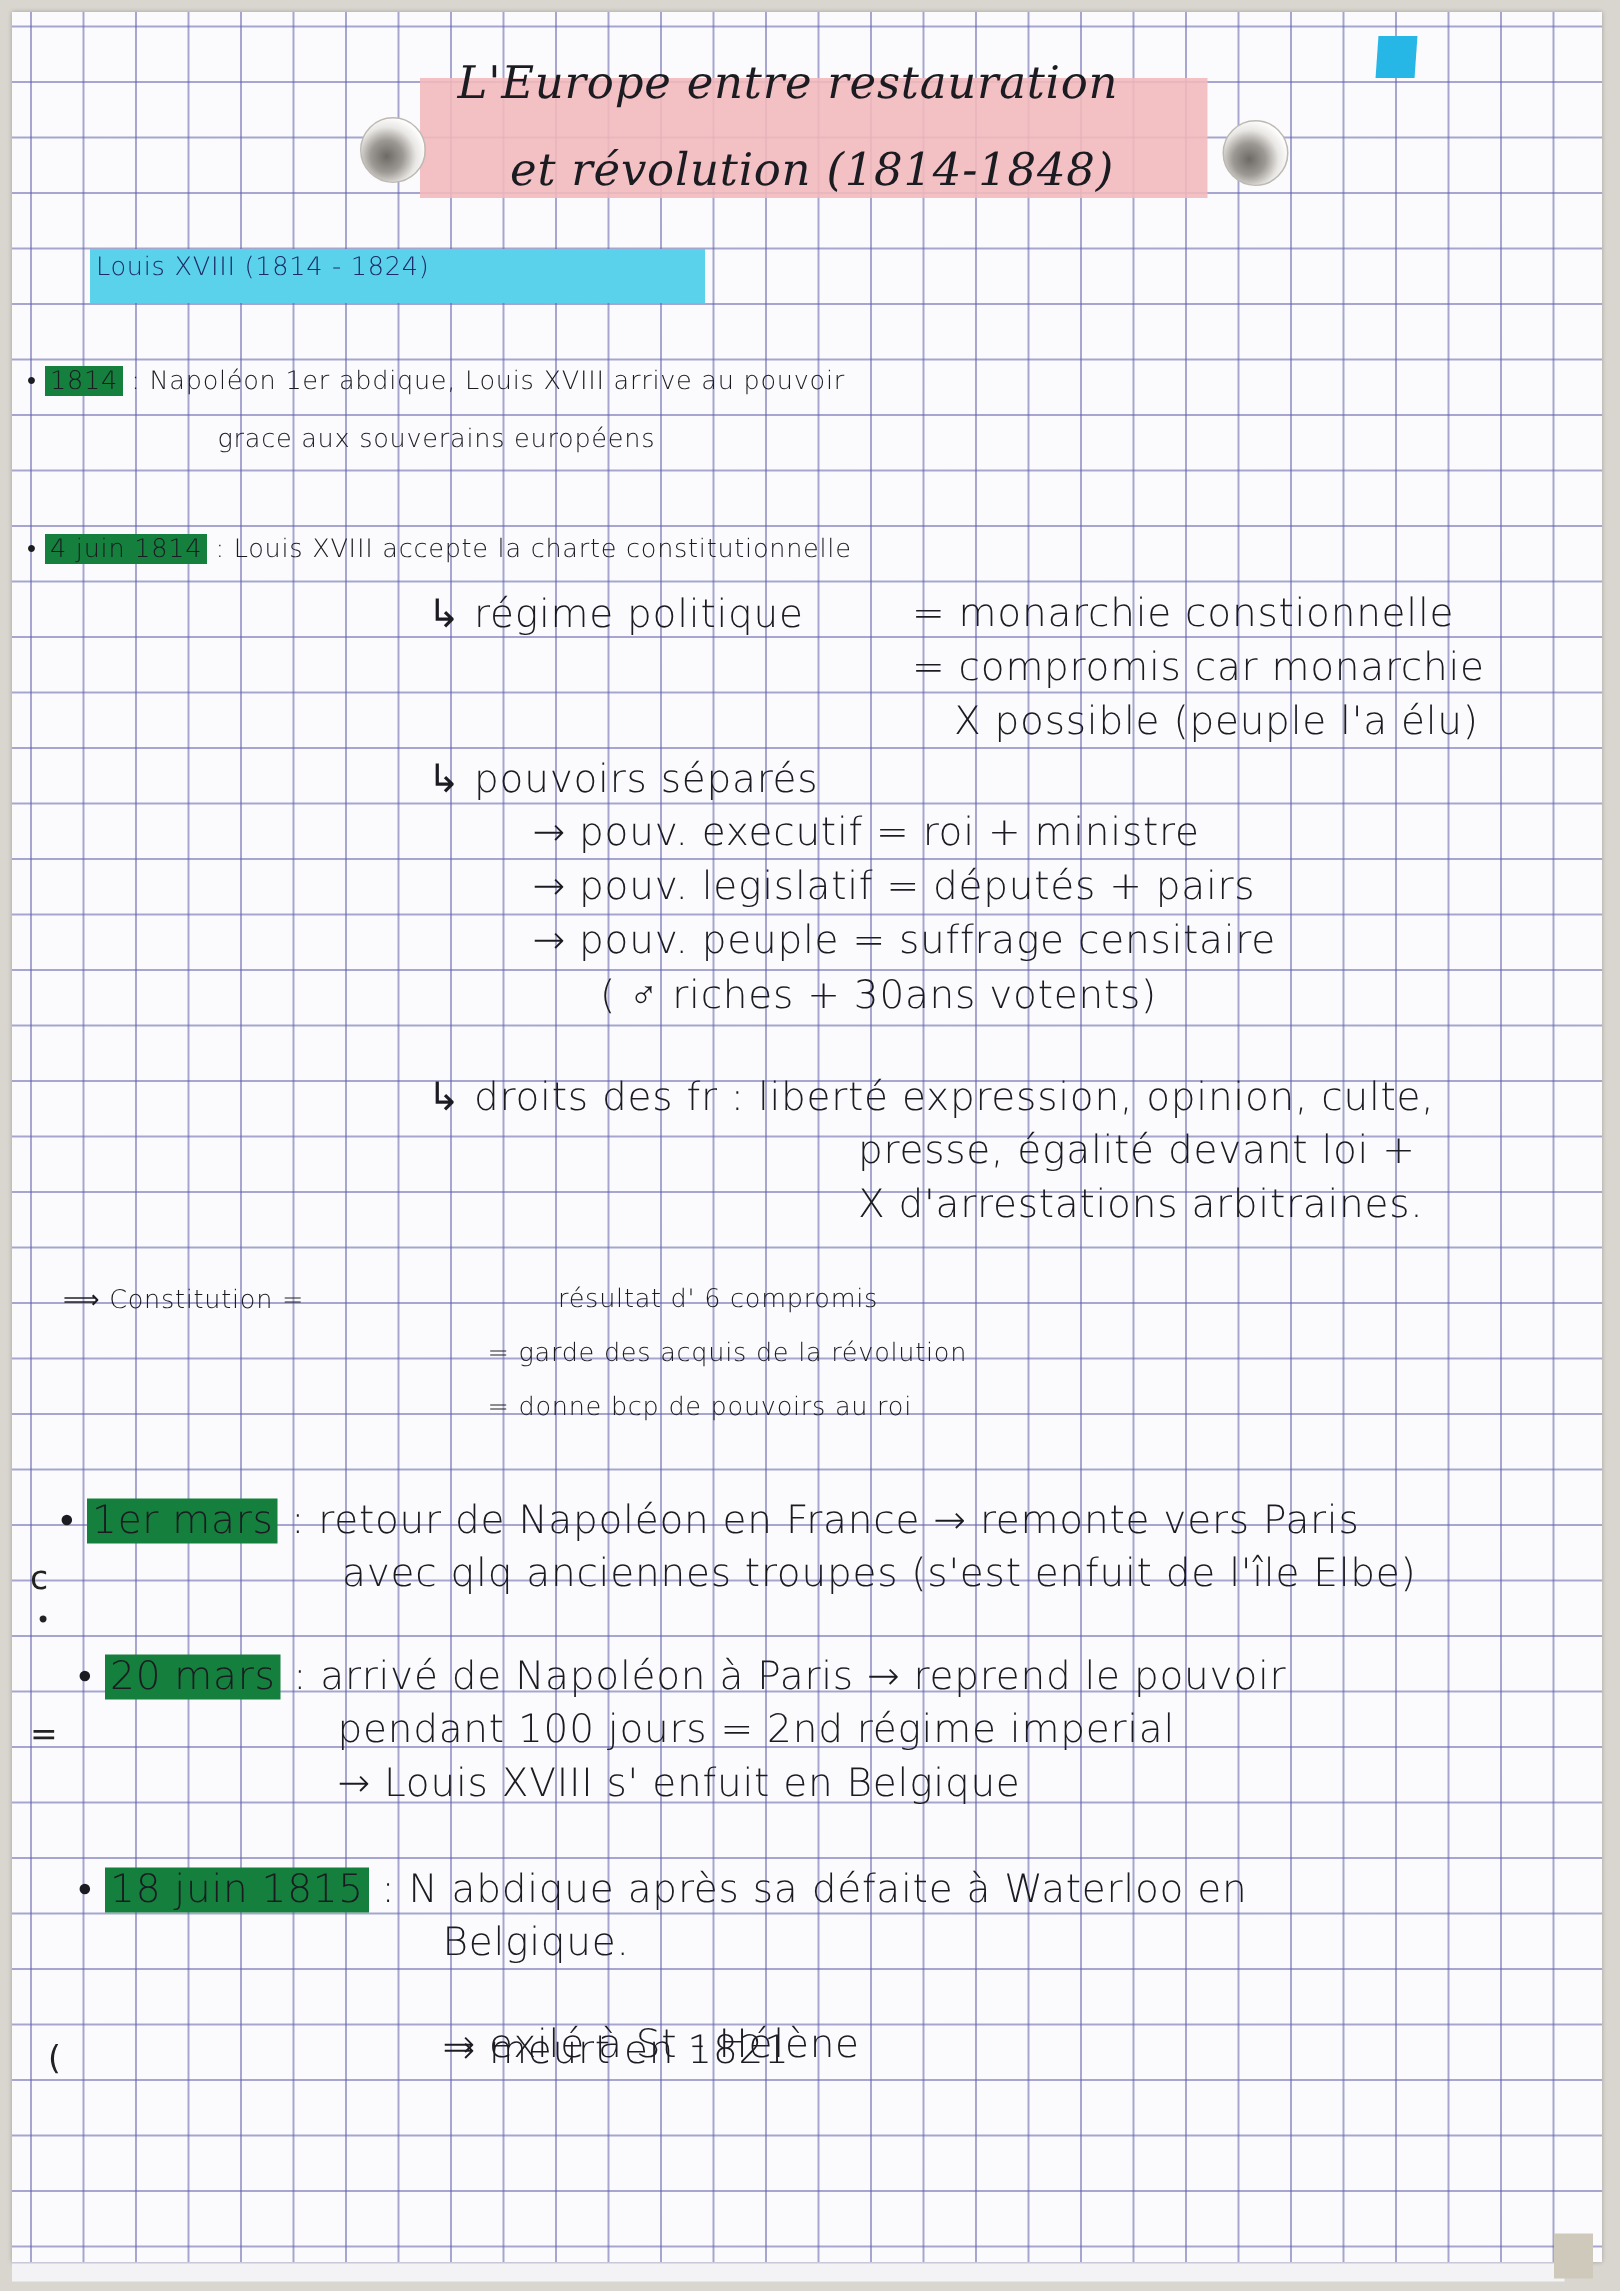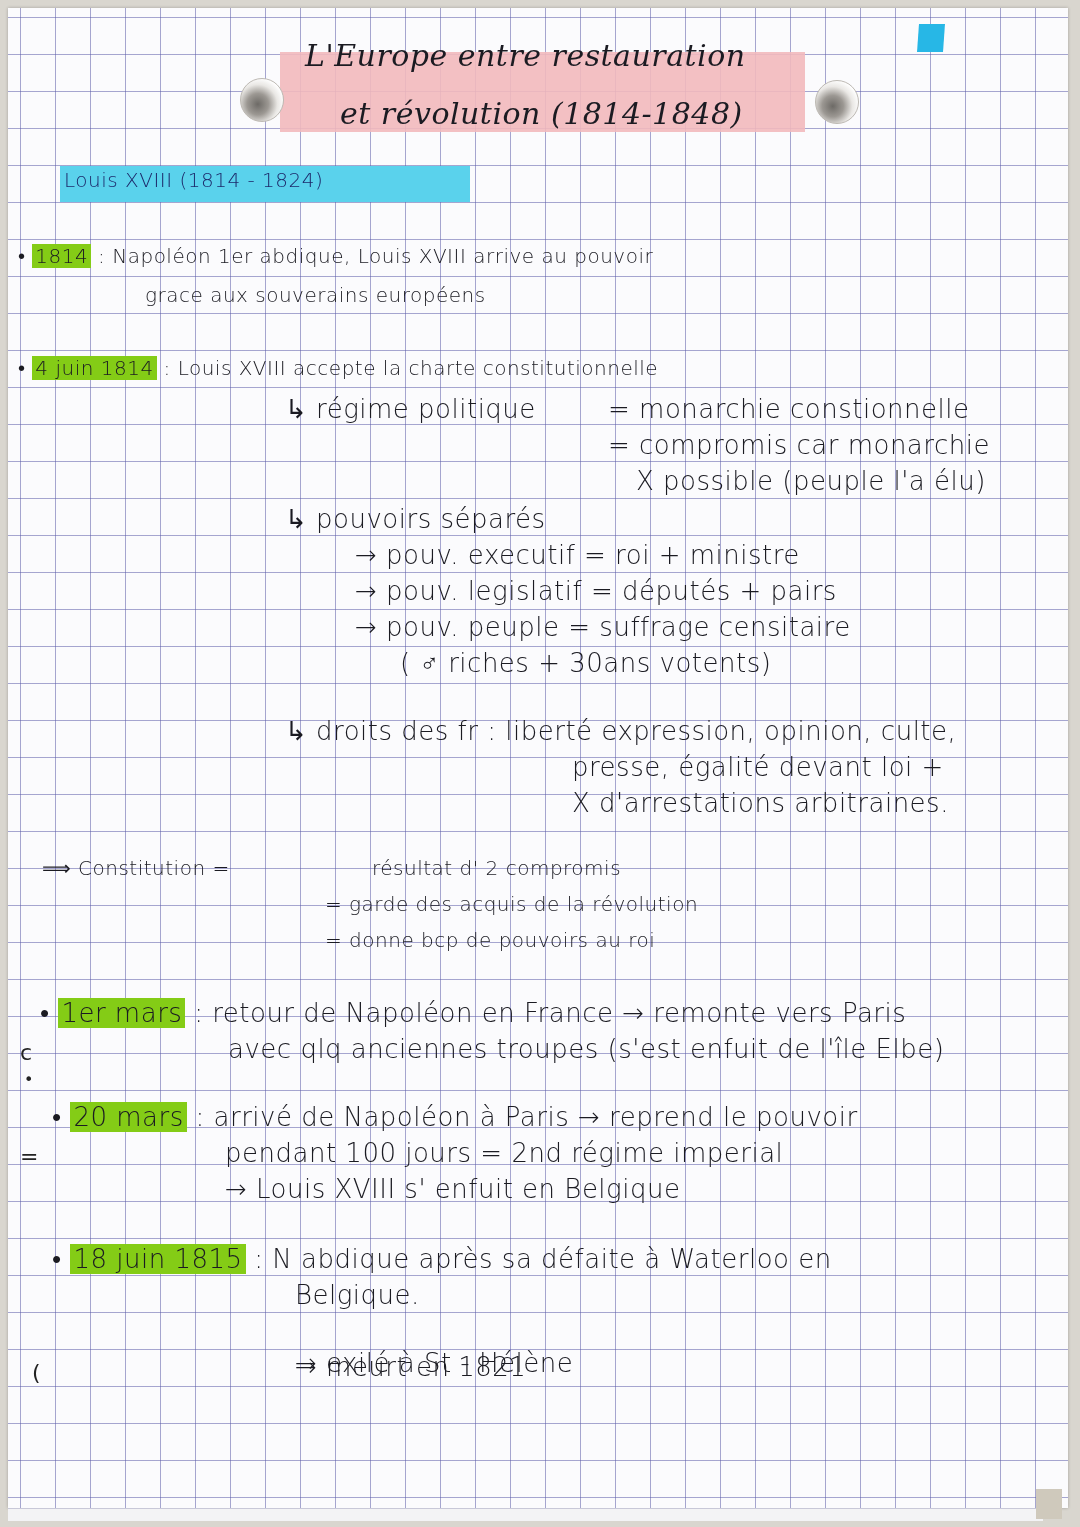--- a/index.html
+++ b/index.html
@@ -36,22 +36,22 @@
     .title-line { font-family: "DejaVu Serif", serif; font-style: italic; font-size: 30px; }
     .ring {
       position: absolute; width: 42px; height: 42px; border-radius: 50%;
       background: radial-gradient(circle at 40% 60%, #6d6a66 0%, #9c9893 30%, #e9e7e4 55%, #ffffff 75%);
       border: 1px solid #bdb9b3;
     }
     .section-head {
       position: absolute; left: 60px; top: 166px; width: 410px; height: 36px;
       background: #5ad2ec;
     }
-    .hl { background: #84cc16; padding: 0 3px; }
-    .size-main { font-size: 20px; }
+    .hl { background: #15803d; padding: 0 3px; }
+    .size-main { font-size: 17px; }
     .size-sub { font-size: 26px; }
     .margin-mark { position:absolute; color:#222; font-size: 22px; }
     .tab-marker {
       position:absolute; left: 918px; top: 24px; width: 26px; height: 28px;
       background:#27b7e6; transform: skewX(-4deg);
     }
   </style>
 </head>
 <body>
 
@@ -83,21 +83,21 @@
 <div class="hw size-sub" style="left:355px;top:540px;">→ pouv. executif = roi + ministre</div>
 <div class="hw size-sub" style="left:355px;top:576px;">→ pouv. legislatif = députés + pairs</div>
 <div class="hw size-sub" style="left:355px;top:612px;">→ pouv. peuple = suffrage censitaire</div>
 <div class="hw size-sub" style="left:400px;top:648px;">( ♂ riches + 30ans votents)</div>
 
 <div class="hw size-sub" style="left:285px;top:716px;">↳ droits des fr : liberté expression, opinion, culte,</div>
 <div class="hw size-sub" style="left:572px;top:752px;">presse, égalité devant loi +</div>
 <div class="hw size-sub" style="left:572px;top:788px;">X d'arrestations arbitraines.</div>
 
 <div class="hw size-main" style="left:42px;top:856px;">⟹ Constitution =</div>
-<div class="hw size-main" style="left:372px;top:856px;">résultat d' 2 compromis</div>
+<div class="hw size-main" style="left:372px;top:856px;">résultat d' 6 compromis</div>
 <div class="hw size-main" style="left:325px;top:892px;">= garde des acquis de la révolution</div>
 <div class="hw size-main" style="left:325px;top:928px;">= donne bcp de pouvoirs au roi</div>
 
 <div class="hw size-sub" style="left:40px;top:998px;"><span>• </span><span class="hl">1er mars</span><span> : </span><span>retour de Napoléon en France → remonte vers Paris</span></div>
 <div class="hw size-sub" style="left:228px;top:1034px;">avec qlq anciennes troupes (s'est enfuit de l'île Elbe)</div>
 
 <div class="hw size-sub" style="left:52px;top:1102px;"><span>• </span><span class="hl">20 mars</span><span> : </span><span>arrivé de Napoléon à Paris → reprend le pouvoir</span></div>
 <div class="hw size-sub" style="left:225px;top:1138px;">pendant 100 jours = 2nd régime imperial</div>
 <div class="hw size-sub" style="left:225px;top:1174px;">→ Louis XVIII s' enfuit en Belgique</div>
 

